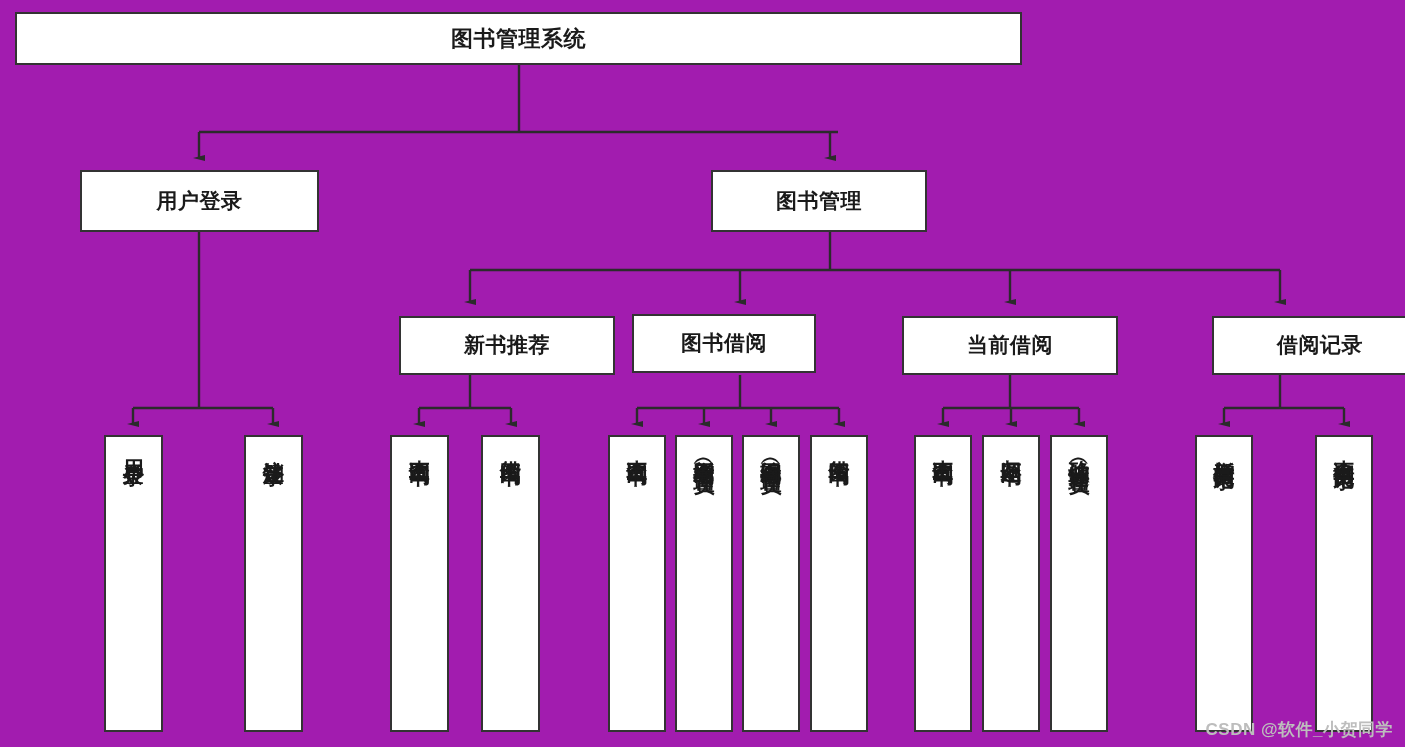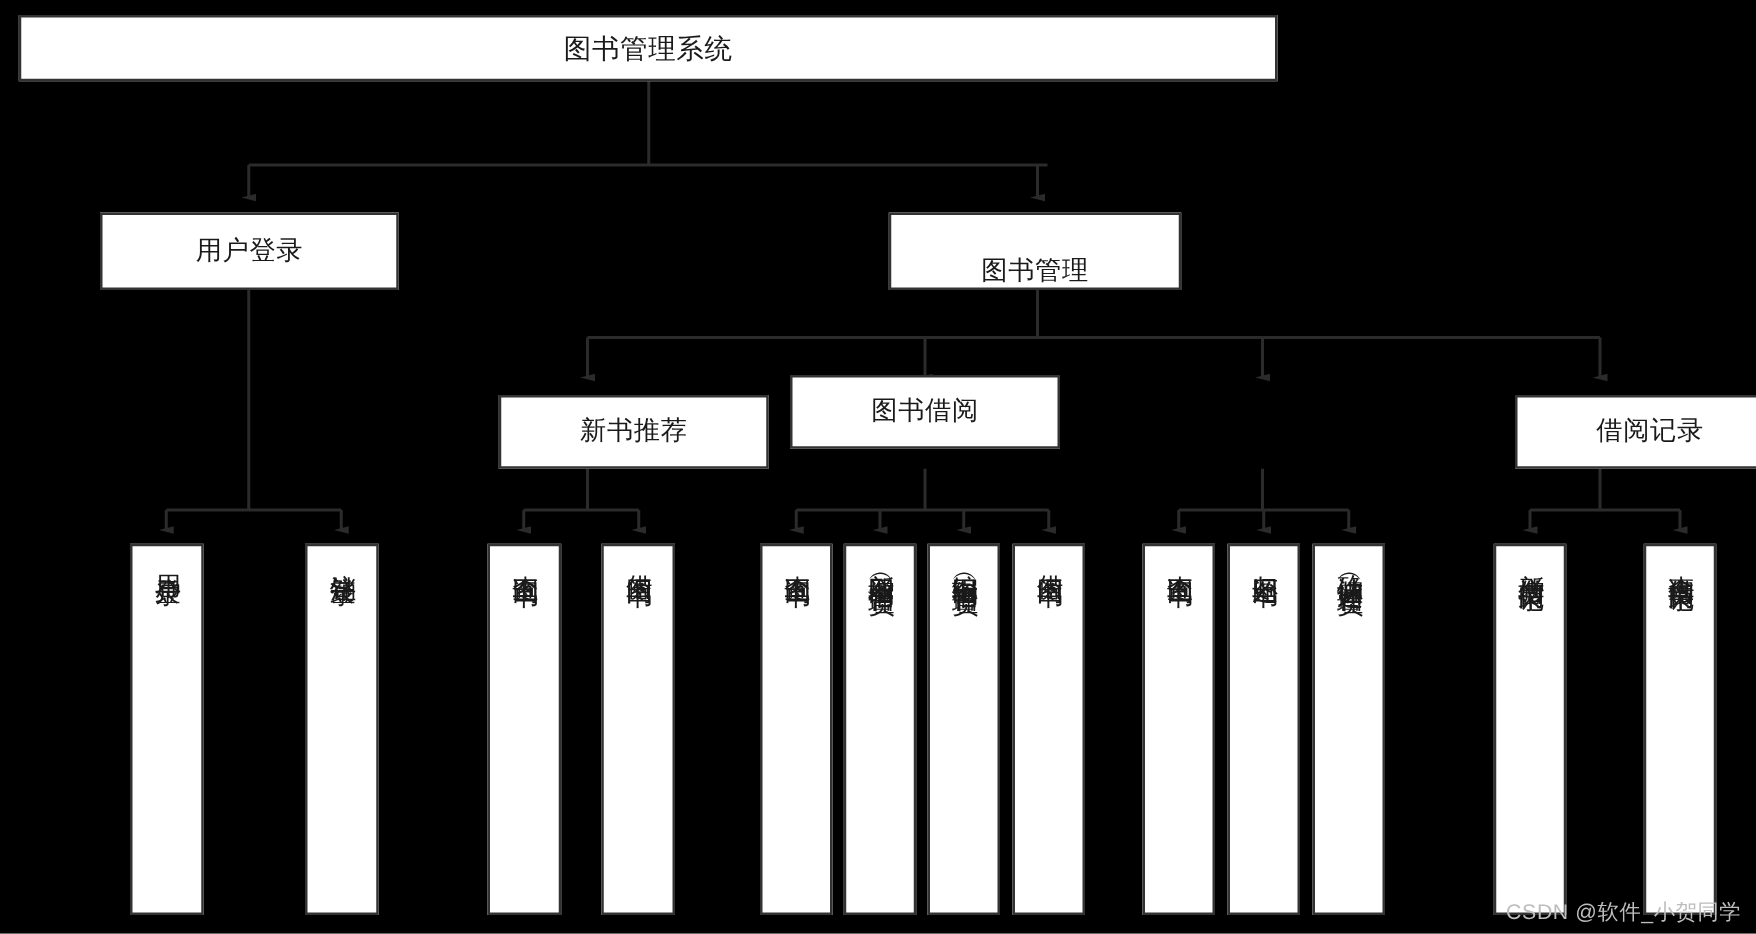--- a/index.html
+++ b/index.html
@@ -7,22 +7,23 @@
     padding: 0;
     background: #ffffff;
   }
   body {
     font-family: "Liberation Sans", "DejaVu Sans", sans-serif;
   }
   #canvas {
     position: relative;
     width: 1405px;
     height: 747px;
-    background: #000000;
+    background: #a21caf;
     overflow: hidden;
+    font-weight: bold;
   }
   svg.wires {
     position: absolute;
     left: 0;
     top: 0;
     width: 1405px;
     height: 747px;
     pointer-events: none;
   }
   .node {
@@ -125,29 +126,32 @@
     </g>
   </svg>
 
   <div class="node horizontal root" style="left:15px; top:12px; width:1007px; height:53px;">
     <span class="label">图书管理系统</span>
   </div>
 
   <div class="node horizontal" style="left:80px; top:170px; width:239px; height:62px;">
     <span class="label">用户登录</span>
   </div>
-  <div class="node horizontal" style="left:711px; top:170px; width:234px; height:62px;align-items:flex-end;">
+  <div class="node horizontal" style="left:711px; top:170px; width:216px; height:62px;">
     <span class="label">图书管理</span>
   </div>
 
   <div class="node horizontal" style="left:362px; top:316px; width:216px; height:59px;margin-left:37px;">
     <span class="label">新书推荐</span>
   </div>
-  <div class="node horizontal" style="left:632px; top:300px; width:216px; height:59px;">
+  <div class="node horizontal" style="left:632px; top:314px; width:184px; height:59px;">
     <span class="label">图书借阅</span>
+  </div>
+  <div class="node horizontal" style="left:902px; top:316px; width:216px; height:59px;">
+    <span class="label">当前借阅</span>
   </div>
   <div class="node horizontal" style="left:1172px; top:316px; width:216px; height:59px;margin-left:40px;">
     <span class="label">借阅记录</span>
   </div>
 
   <div class="node vertical" style="left:104px; top:435px; width:59px; height:297px;">
     <span class="label">用户登录</span>
   </div>
   <div class="node vertical" style="left:244px; top:435px; width:59px; height:297px;">
     <span class="label">注销登录</span>

